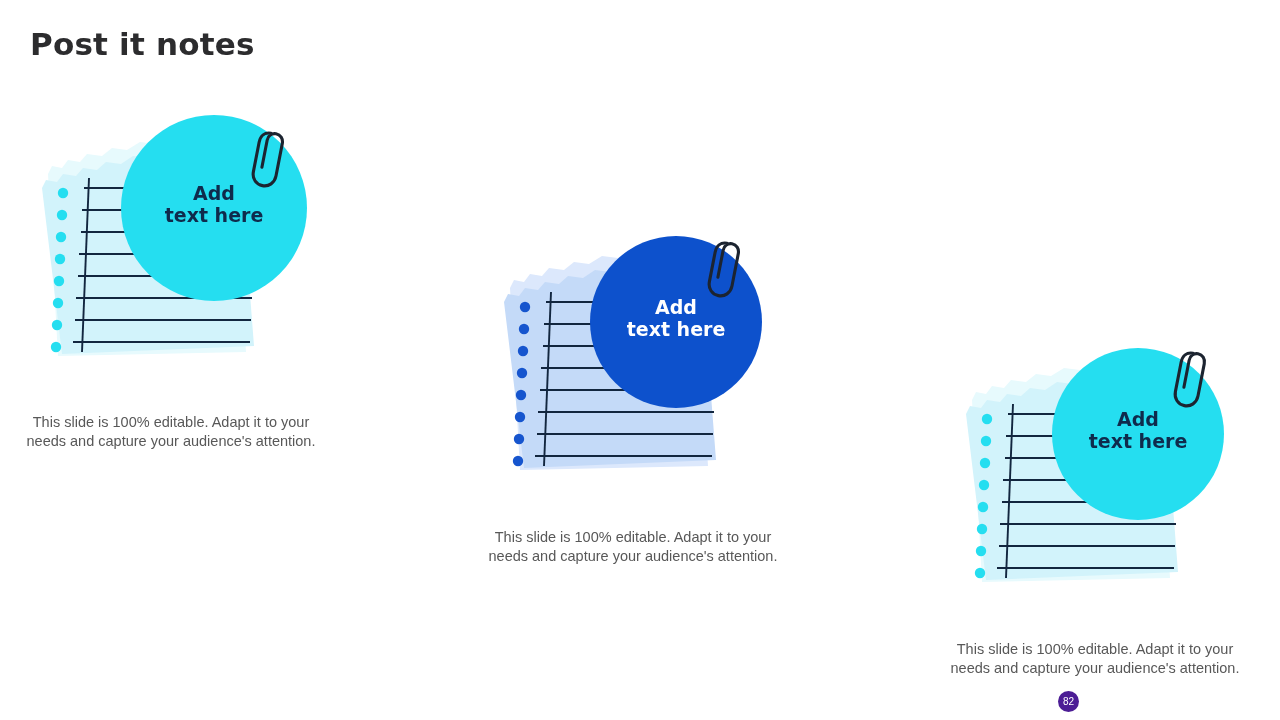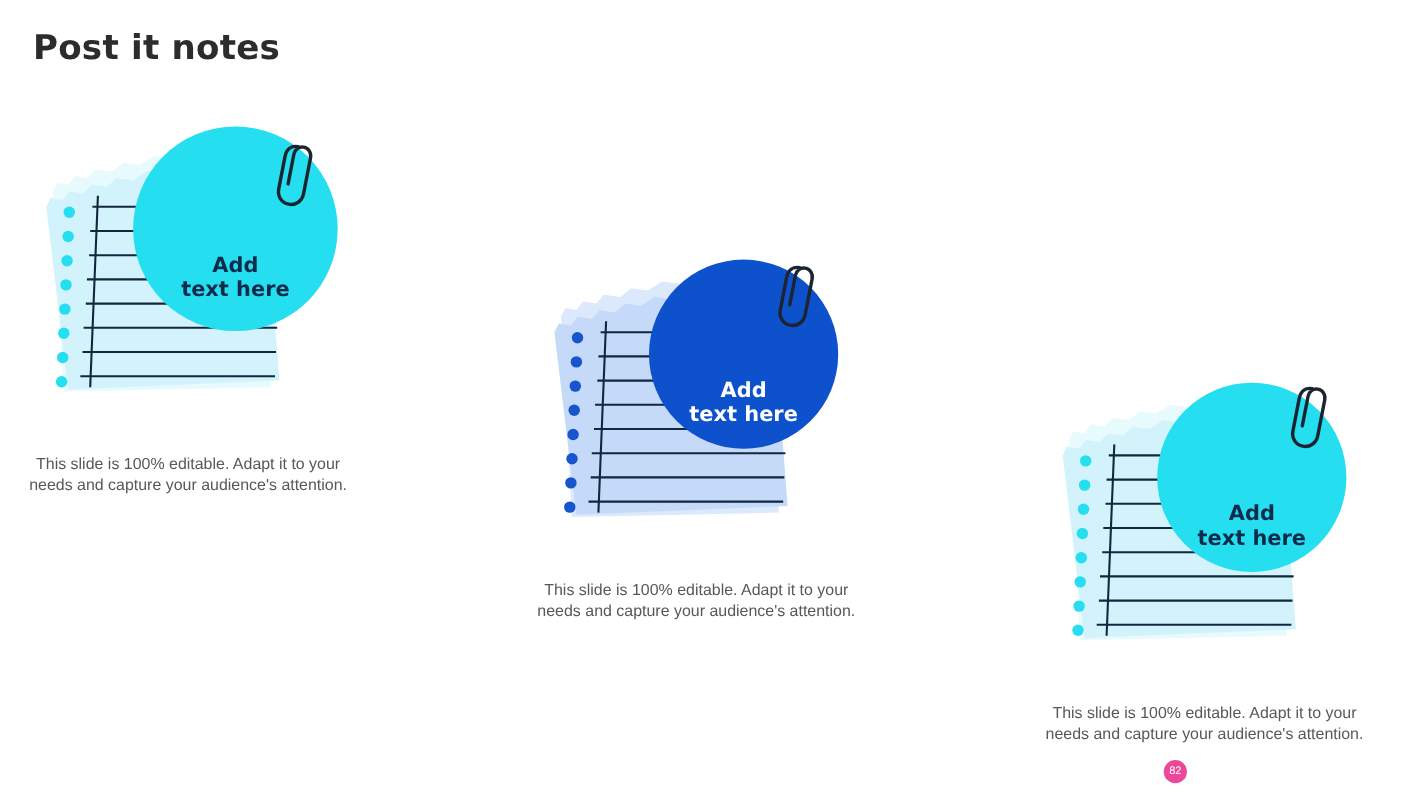--- a/index.html
+++ b/index.html
@@ -55,21 +55,20 @@
 
   
   .circle-label {
     position: absolute;
     text-align: center;
     font-family: "DejaVu Sans", sans-serif;
     font-weight: 700;
     line-height: 1.18;
     pointer-events: none;
     white-space: nowrap;
-    margin-top: 48px;
   }
   .circle-label .l1 { display: block; }
   .circle-label .l2 { display: block; }
 
   
   .note-caption {
     position: absolute;
     width: 300px;
     text-align: center;
     font-family: "Liberation Sans", sans-serif;
@@ -80,21 +79,21 @@
   }
 
   
   .page-badge {
     position: absolute;
     right: 10px;
     bottom: 8px;
     width: 21px;
     height: 21px;
     border-radius: 50%;
-    background: #ec4899;
+    background: #4c1d95;
     color: #ffffff;
     font-family: "Liberation Sans", sans-serif;
     font-size: 10px;
     display: flex;
     align-items: center;
     justify-content: center;
   }
 </style>
 </head>
 <body>

